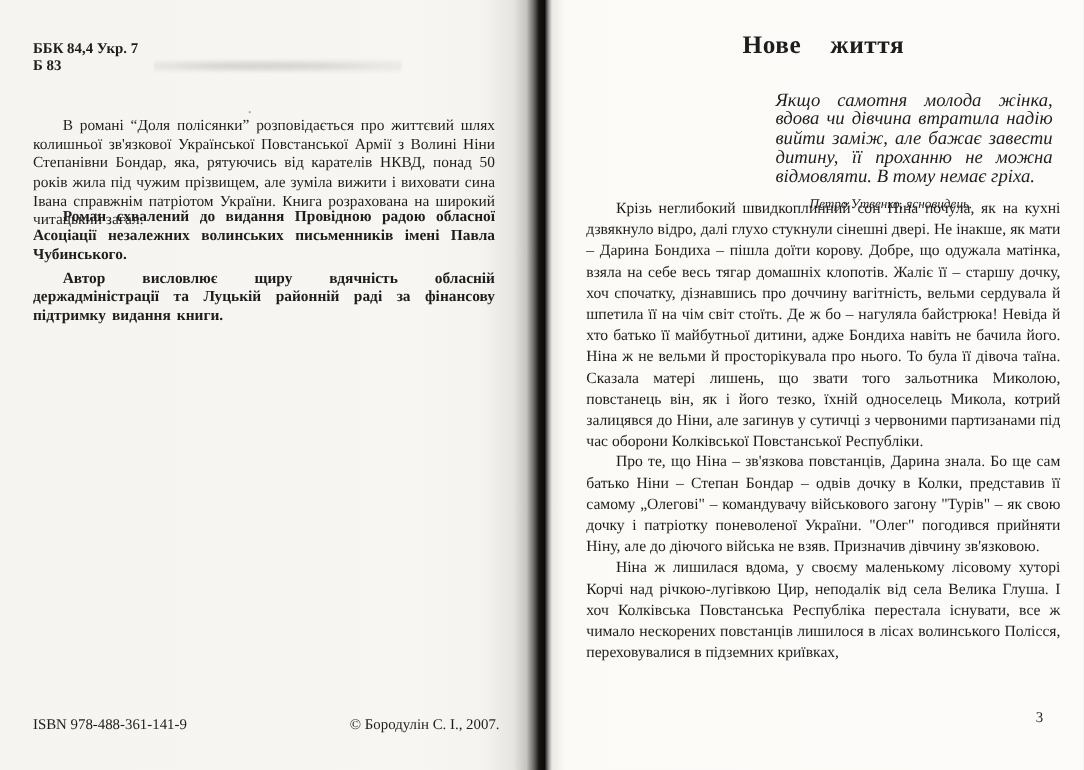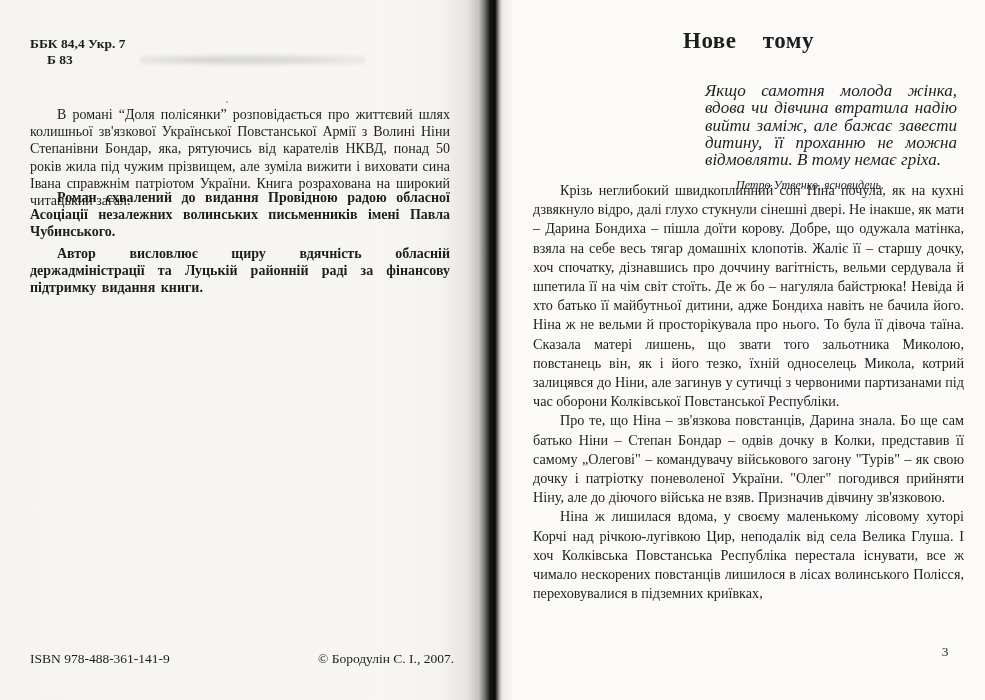--- a/index.html
+++ b/index.html
@@ -26,21 +26,21 @@
       #161614 78%,
       #0a0a0a 86%,
       rgba(85,84,80,0.55) 92%,
       rgba(215,213,208,0.15) 97%,
       rgba(215,213,208,0) 100%);
     pointer-events:none;
   }
 
   
   .bbk{position:absolute;left:30px;top:36px;font-size:13.5px;font-weight:bold;line-height:16px;}
-  .bbk .bbk2{margin-left:17px;}
+  .bbk .bbk2{}
   .ghost{
     position:absolute;left:140px;top:52px;width:225px;height:16px;
     background:radial-gradient(ellipse at 30% 50%, rgba(150,148,144,0.28), rgba(150,148,144,0) 60%),
                radial-gradient(ellipse at 70% 50%, rgba(150,148,144,0.22), rgba(150,148,144,0) 65%);
     filter:blur(1px);
   }
   .ann{position:absolute;left:30px;width:420px;margin:0;text-align:justify;
        font-size:14px;line-height:17.2px;text-indent:27px;}
   .ann1{top:106px;}
   .ann2{top:190px;font-weight:bold;line-height:16.8px;word-spacing:2px;}
@@ -85,21 +85,21 @@
 
     <div class="footer-left">
       <span class="isbn">ISBN 978-488-361-141-9</span>
       <span class="copyright">© Бородулін С. І., 2007.</span>
     </div>
 
     <span class="speck speck-3"></span>
   </div>
 
   <div class="page page-right">
-    <h1 class="chapter-title">Нове тому</h1>
+    <h1 class="chapter-title">Нове життя</h1>
 
     <div class="epigraph">
       <p class="epi-text">Якщо самотня молода жінка, вдова чи дівчина втратила надію вийти заміж, але бажає завести дитину, її проханню не можна відмовляти. В тому немає гріха.</p>
       <p class="epi-author">Петро Утвенко, ясновидець.</p>
     </div>
 
     <div class="body-text">
       <p>Крізь неглибокий швидкоплинний сон Ніна почула, як на кухні дзвякнуло відро, далі глухо стукнули сінешні двері. Не інакше, як мати – Дарина Бондиха – пішла доїти корову. Добре, що одужала матінка, взяла на себе весь тягар домашніх клопотів. Жаліє її – старшу дочку, хоч спочатку, дізнавшись про доччину вагітність, вельми сердувала й шпетила її на чім світ стоїть. Де ж бо – нагуляла байстрюка! Невіда й хто батько її майбутньої дитини, адже Бондиха навіть не бачила його. Ніна ж не вельми й просторікувала про нього. То була її дівоча таїна. Сказала матері лишень, що звати того зальотника Миколою, повстанець він, як і його тезко, їхній односелець Микола, котрий залицявся до Ніни, але загинув у сутичці з червоними партизанами під час оборони Колківської Повстанської Республіки.</p>
       <p>Про те, що Ніна – зв'язкова повстанців, Дарина знала. Бо ще сам батько Ніни – Степан Бондар – одвів дочку в Колки, представив її самому „Олегові" – командувачу військового загону "Турів" – як свою дочку і патріотку поневоленої України. "Олег" погодився прийняти Ніну, але до діючого війська не взяв. Призначив дівчину зв'язковою.</p>
       <p>Ніна ж лишилася вдома, у своєму маленькому лісовому хуторі Корчі над річкою-лугівкою Цир, неподалік від села Велика Глуша. І хоч Колківська Повстанська Республіка перестала існувати, все ж чимало нескорених повстанців лишилося в лісах волинського Полісся, переховувалися в підземних криївках,</p>

